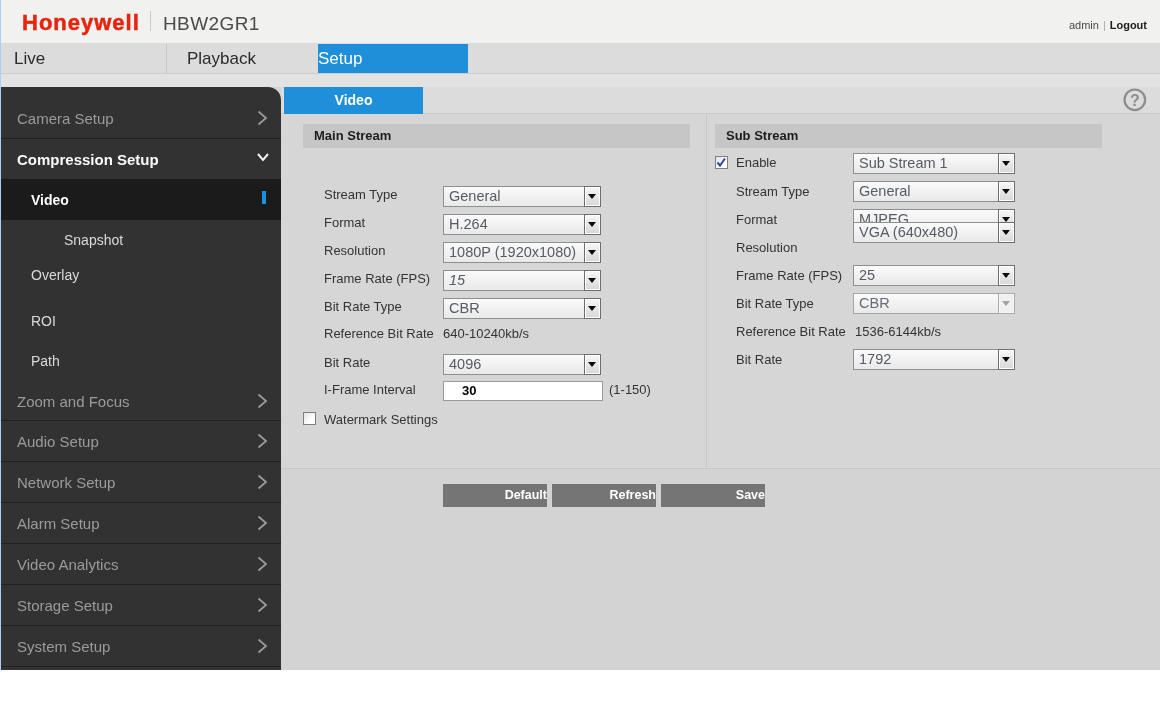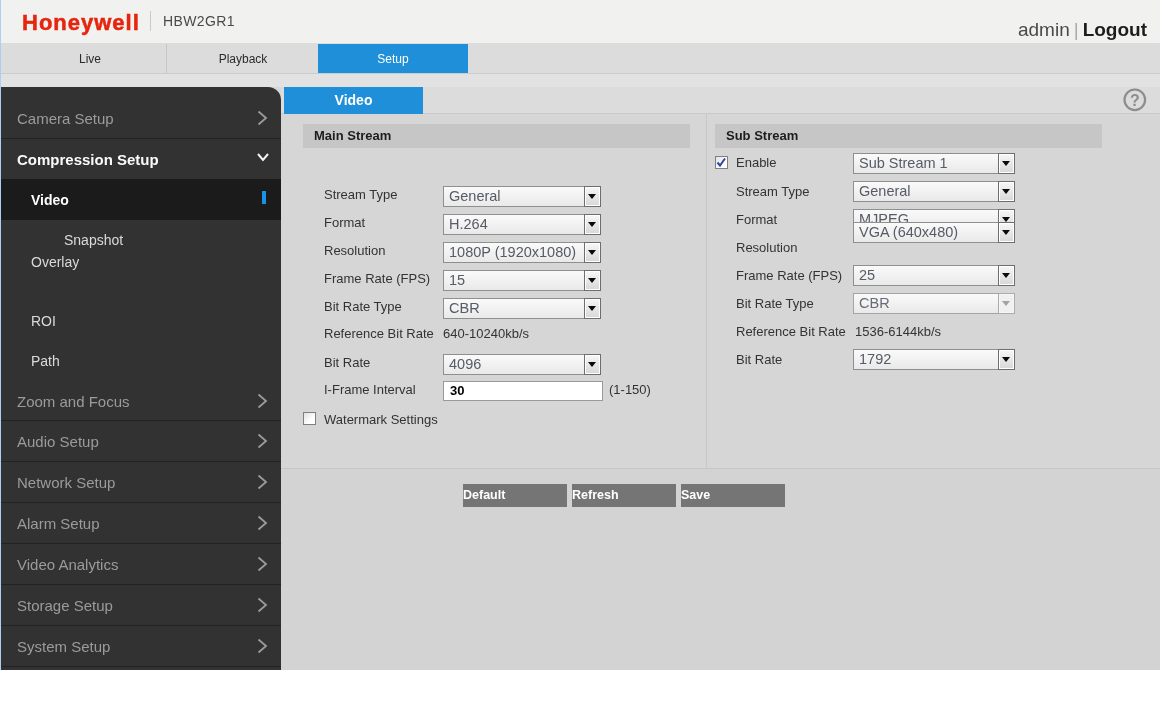--- a/index.html
+++ b/index.html
@@ -4,29 +4,29 @@
 <style>
 html,body{margin:0;padding:0;}
 #app{position:relative;width:1160px;height:670px;overflow:hidden;
      font-family:"Liberation Sans",sans-serif;background:#d6d6d6;}
 .abs{position:absolute;}
 
 
 #hdr{left:0;top:0;width:1160px;height:43px;background:#f1f1ef;}
 #logo{left:22px;top:10px;font-size:22px;font-weight:bold;color:#e6250e;letter-spacing:1px;-webkit-text-stroke:0.5px #e6250e;}
 #hdiv{left:150px;top:11px;width:1px;height:20px;background:#c9c9c9;}
-#model{left:163px;top:13px;font-size:14px;color:#4a4a4a;letter-spacing:0.4px;}
-#userbox{right:13px;top:19px;font-size:19px;color:#4a4a4a;}
+#model{left:163px;top:13px;font-size:19px;color:#4a4a4a;letter-spacing:0.4px;}
+#userbox{right:13px;top:19px;font-size:11px;color:#4a4a4a;}
 #userbox b{color:#1d1d1d;}
 #userbox .vd{color:#aaa;padding:0 4px;}
 
 
 #tabs{left:0;top:43px;width:1160px;height:31px;background:#dcdcdc;}
-.tab{position:absolute;top:0;height:30px;line-height:30px;text-align:center;
-     font-size:12px;color:#2b2b2b;}
+.tab{position:absolute;top:0;height:30px;line-height:30px;
+     font-size:17px;color:#2b2b2b;}
 #tab-live{left:14px;width:152px;}
 #tab-play{left:166px;width:152px;border-left:1px solid #c6c6c6;}
 #tab-setup{left:318px;width:150px;background:#1e8fd8;color:#fff;}
 #tabline{left:0;top:73px;width:1160px;height:1px;background:#cccccc;}
 
 
 #strip{left:0;top:74px;width:1160px;height:13px;background:#e2e2e2;}
 
 
 #ctabstrip{left:281px;top:87px;width:879px;height:27px;background:#dcdcdc;}
@@ -77,37 +77,37 @@
 .sel.dis{border-color:#a5a5a5;color:#666c75;}
 .sel.dis .db{border-color:#ababab;background:#f6f6f6;}
 .sel.dis .db::before{background:#f0f0f0;}
 .sel.dis .db::after{border-top-color:#a3a3a3;}
 .w158{width:158px;}
 .w165{width:162px;}
 .cb{position:absolute;width:13px;height:13px;border:1px solid #7f7f7f;
     background:linear-gradient(135deg,#dde2e5,#ffffff 65%);box-sizing:border-box;}
 .inp{position:absolute;width:160px;height:20px;background:#fff;border:1px solid #9a9a9a;
      box-sizing:border-box;font-size:13px;font-weight:bold;color:#000;line-height:18px;
-     padding-left:6px;}
+     padding-left:18px;}
 .pbtn{position:absolute;width:104px;height:23px;background:#757575;color:#fff;
-      font-size:12.5px;font-weight:bold;text-align:left;line-height:23px;margin-left:20px;}
+      font-size:12.5px;font-weight:bold;text-align:right;line-height:23px;}
 </style>
 </head>
 <body>
 <div id="app">
 
   <div class="abs" id="hdr"></div>
   <div class="abs" id="logo">Honeywell</div>
   <div class="abs" id="hdiv"></div>
   <div class="abs" id="model">HBW2GR1</div>
   <div class="abs" id="userbox">admin<span class="vd">|</span><b>Logout</b></div>
 
   <div class="abs" id="tabs"></div>
   <div class="tab" id="tab-live" style="top:44px;">Live</div>
-  <div class="tab" id="tab-play" style="top:44px;">Playback</div>
+  <div class="tab" id="tab-play" style="top:44px;padding-left:20px;">Playback</div>
   <div class="tab" id="tab-setup" style="top:44px;">Setup</div>
   <div class="abs" id="tabline"></div>
   <div class="abs" id="strip"></div>
 
   <div class="abs" id="ctabstrip"></div>
   <div class="abs" id="cbody"></div>
   <div class="abs" id="cbottom"></div>
   <div class="abs" id="cline1"></div>
   <div class="abs" id="vline"></div>
   <div class="abs" id="hline"></div>
@@ -126,21 +126,21 @@
           <path d="M1 1.5 L6 7.5 L11 1.5" fill="none" stroke="#f2f2f2" stroke-width="2"></path>
         </svg>
       </div>
     <div class="mi sub" id="mi-video" style="top:92px;height:41px;">
         <span class="t">Video</span>
         <span id="vbar"></span>
       </div>
     <div class="mi sub" style="top:133px;height:40px;margin-left:33px;">
         <span class="t">Snapshot</span>
       </div>
-    <div class="mi sub" style="top:155px;height:40px;padding-left:40px;">
+    <div class="mi sub" style="top:168px;height:40px;padding-left:40px;">
         <span class="t">Overlay</span>
       </div>
     <div class="mi sub" style="top:213px;height:41px;">
         <span class="t">ROI</span>
       </div>
     <div class="mi sub" style="top:254px;height:40px;">
         <span class="t">Path</span>
       </div>
     <div class="mi" style="top:294px;height:39px;">
         <span class="t">Zoom and Focus</span>
@@ -212,21 +212,21 @@
   <div class="phead" style="left:303px;top:124px;">Main Stream</div>
   <div class="phead" style="left:715px;top:124px;">Sub Stream</div>
 
   <div class="lb" style="left:324px;top:187px;">Stream Type</div>
   <div class="sel w158" style="left:443px;top:186px;">General<span class="db"></span></div>
   <div class="lb" style="left:324px;top:215px;">Format</div>
   <div class="sel w158" style="left:443px;top:214px;">H.264<span class="db"></span></div>
   <div class="lb" style="left:324px;top:243px;">Resolution</div>
   <div class="sel w158" style="left:443px;top:242px;">1080P (1920x1080)<span class="db"></span></div>
   <div class="lb" style="left:324px;top:271px;">Frame Rate (FPS)</div>
-  <div class="sel w158" style="left:443px;top:270px;">15<span class="db"></span></div>
+  <div class="sel w158" style="left:443px;top:270px;font-style:italic;">15<span class="db"></span></div>
   <div class="lb" style="left:324px;top:299px;">Bit Rate Type</div>
   <div class="sel w158" style="left:443px;top:298px;">CBR<span class="db"></span></div>
   <div class="lb" style="left:324px;top:326px;">Reference Bit Rate</div>
   <div class="val" style="left:443px;top:326px;">640-10240kb/s</div>
   <div class="lb" style="left:324px;top:355px;">Bit Rate</div>
   <div class="sel w158" style="left:443px;top:354px;">4096<span class="db"></span></div>
   <div class="lb" style="left:324px;top:382px;">I-Frame Interval</div>
   <div class="inp" style="left:443px;top:381px;">30</div>
   <div class="lb" style="left:609px;top:382px;">(1-150)</div>
   <div class="cb" style="left:303px;top:412px;"></div>

